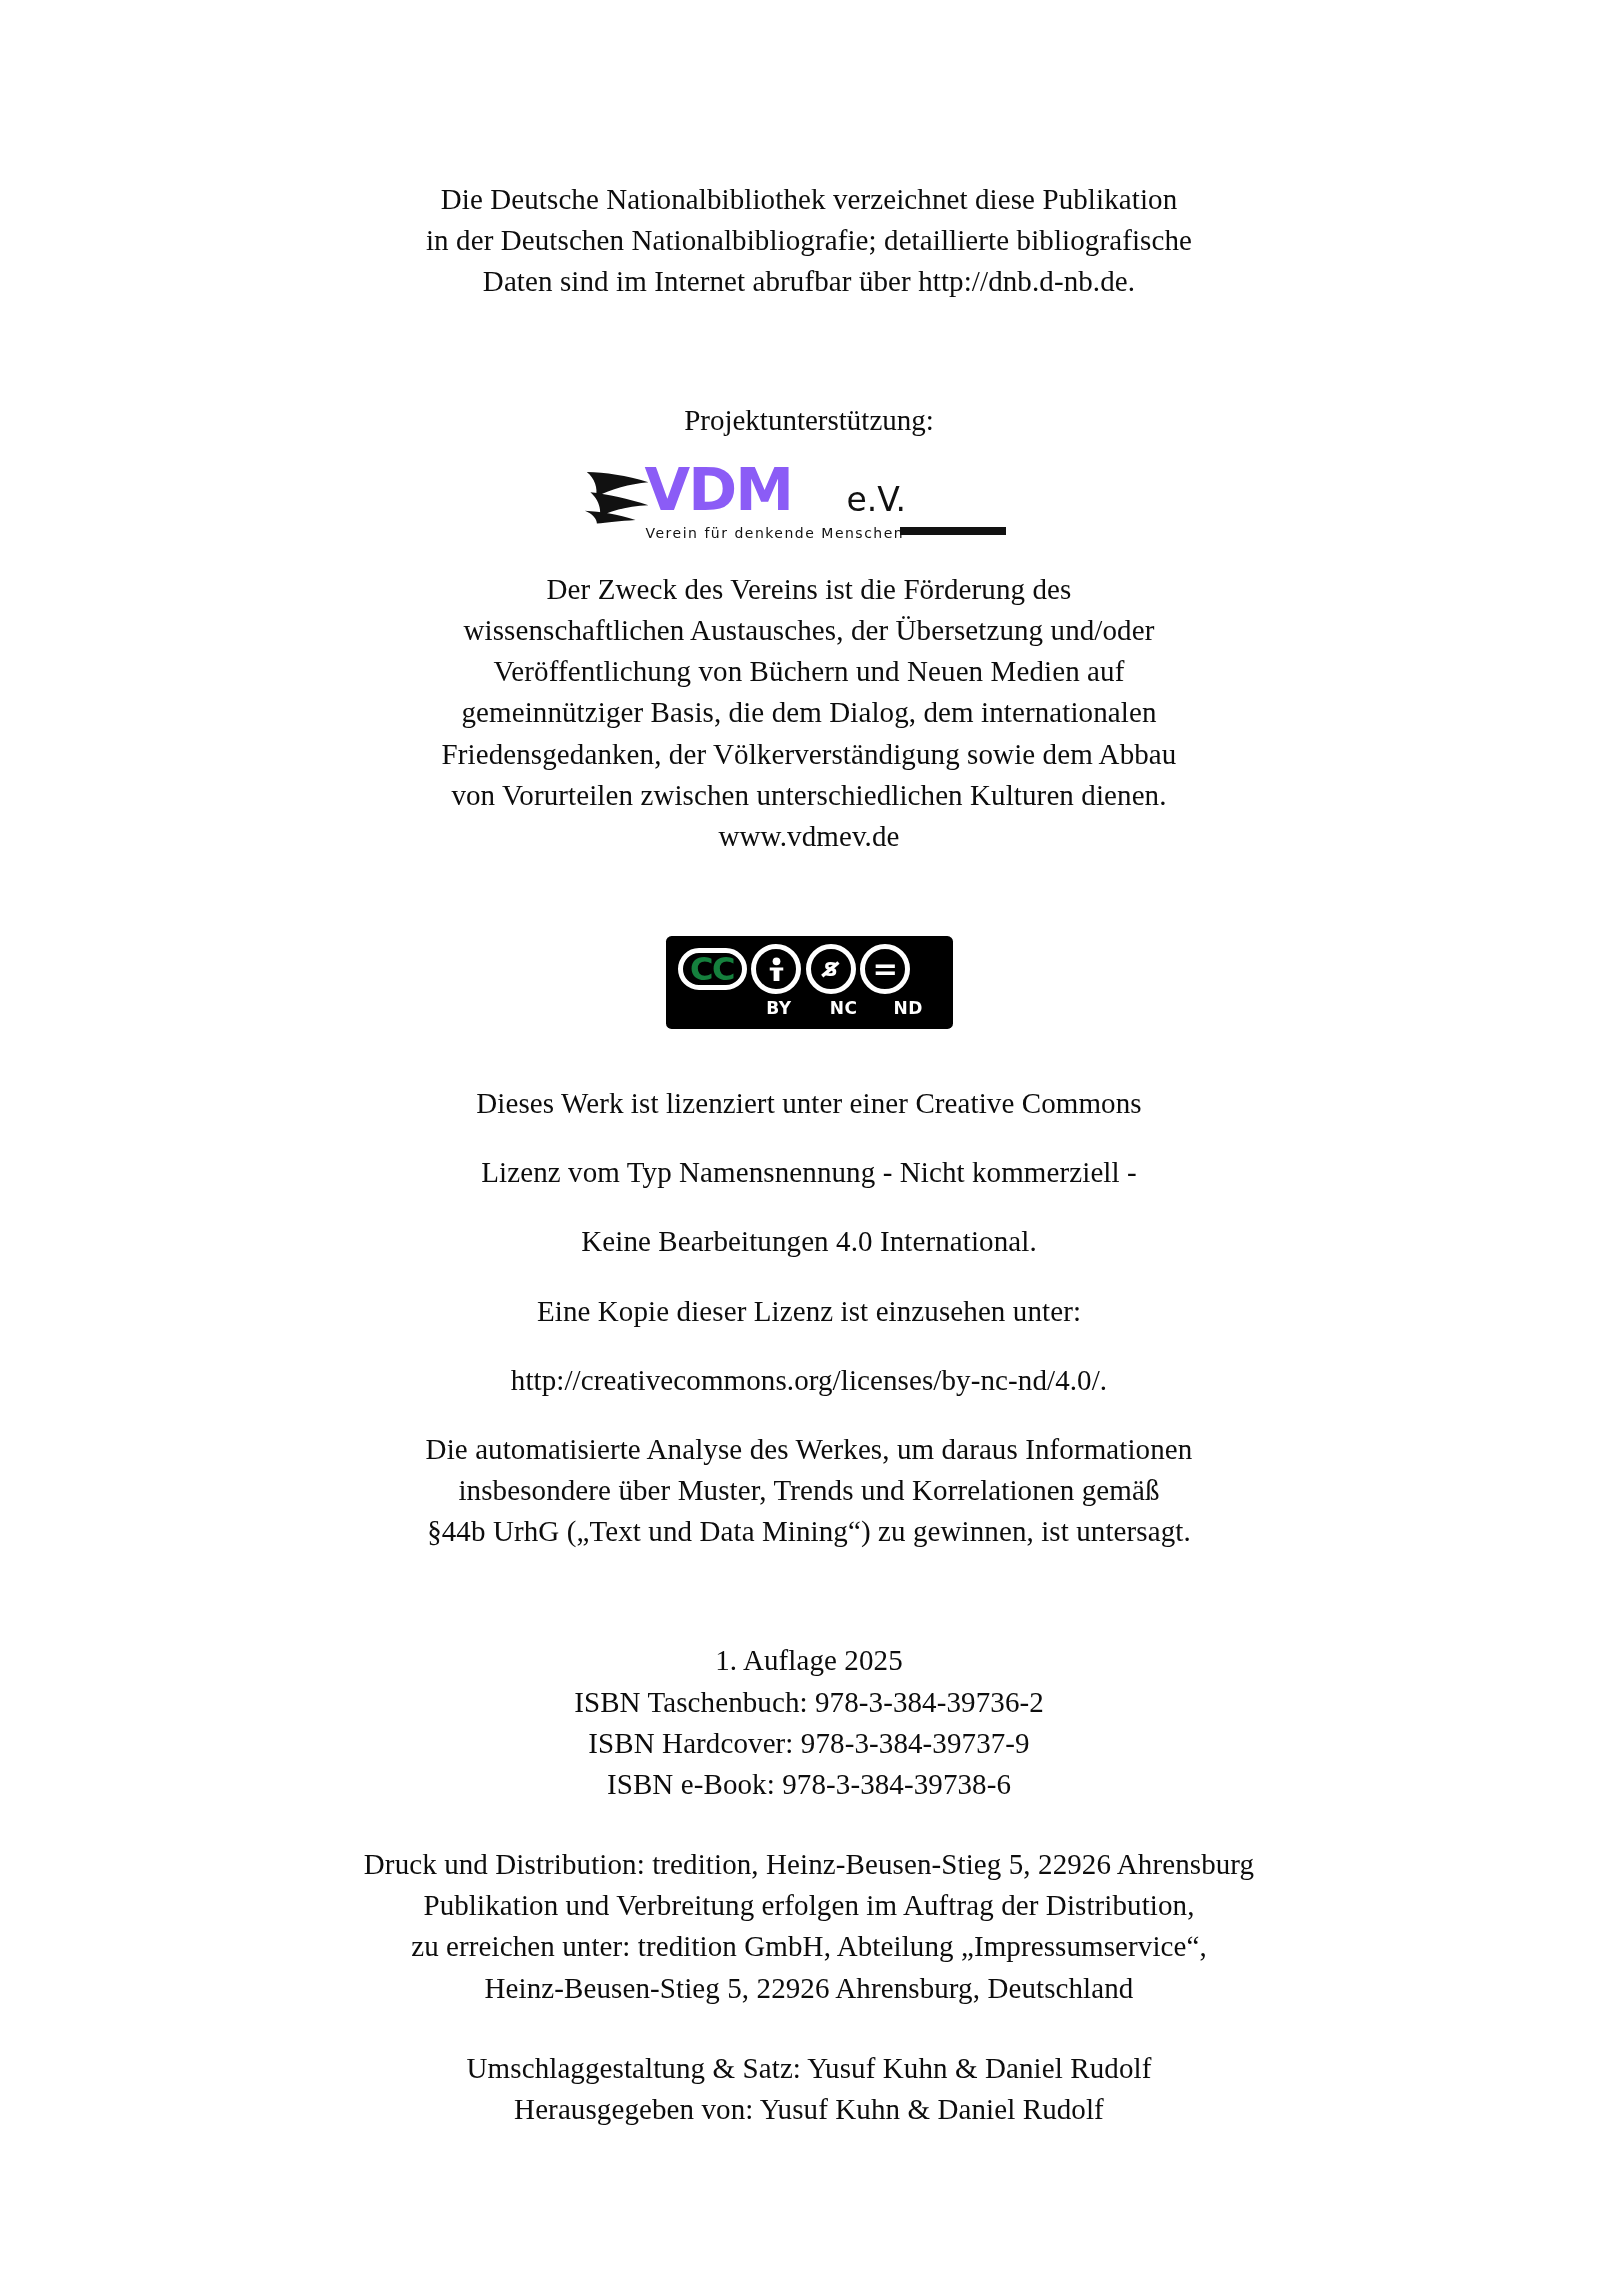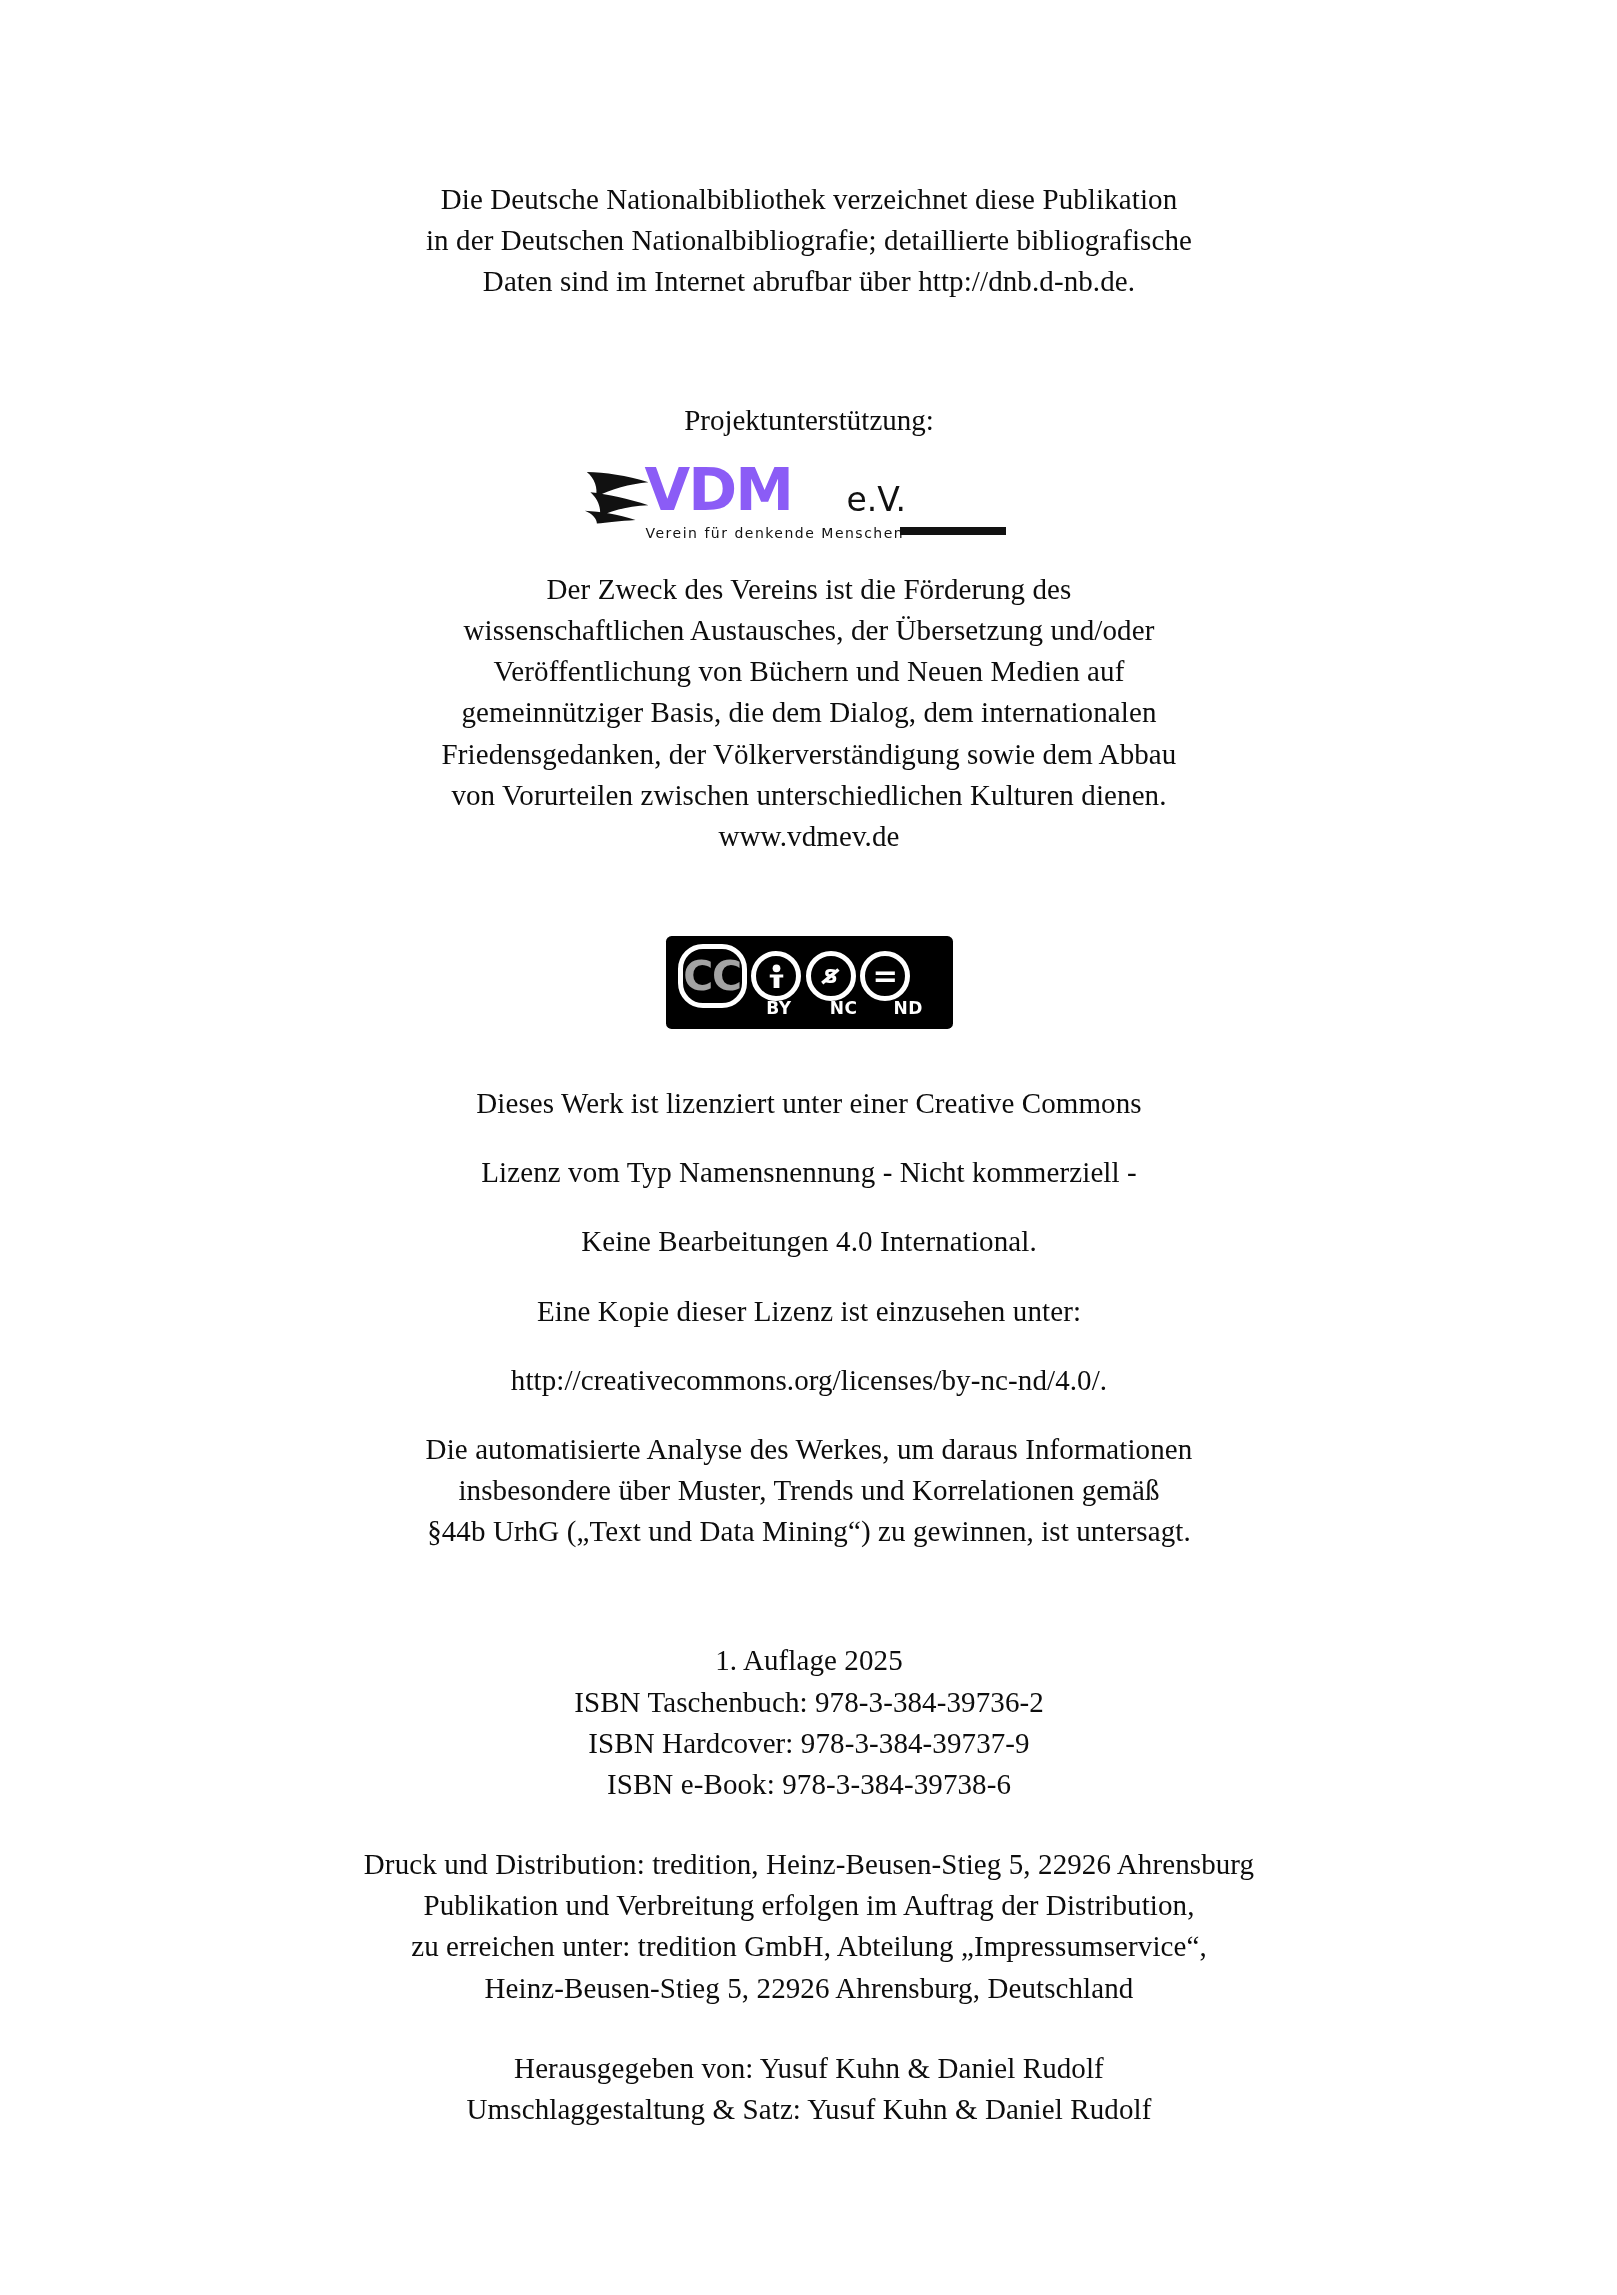--- a/index.html
+++ b/index.html
@@ -116,27 +116,27 @@
   .cc-row {
     position: absolute;
     left: 12px;
     top: 8.3px;
     display: flex;
     align-items: center;
     gap: 4.6px;
   }
   .cc-pill {
     width: 69px;
-    height: 64px;
+    height: 42px;
     border-radius: 25px;
     border: 5.1px solid #fff;
-    color: #a3a3a3;
-    font-family: "DejaVu Sans", sans-serif;
-    font-weight: bold;
-    font-size: 41px;
+    color: #15803d;
+    font-family: "DejaVu Sans", sans-serif;
+    font-weight: bold;
+    font-size: 32px;
     display: flex;
     align-items: center;
     justify-content: center;
     letter-spacing: -1.4px;
     box-sizing: border-box;
   }
   .cc-circle {
     width: 50px;
     height: 50px;
     border-radius: 50%;
@@ -273,18 +273,18 @@
   <div class="block t distrib-text">
     <div>Druck und Distribution: tredition, Heinz-Beusen-Stieg 5, 22926 Ahrensburg</div>
     <div>Publikation und Verbreitung erfolgen im Auftrag der Distribution,</div>
     <div>zu erreichen unter: tredition GmbH, Abteilung „Impressumservice“,</div>
     <div>Heinz-Beusen-Stieg 5, 22926 Ahrensburg, Deutschland</div>
   </div>
 
   <div class="spacer-9"></div>
 
   <div class="block t credits-text">
+    <div>Umschlaggestaltung &amp; Satz: Yusuf Kuhn &amp; Daniel Rudolf</div>
     <div>Herausgegeben von: Yusuf Kuhn &amp; Daniel Rudolf</div>
-    <div>Umschlaggestaltung &amp; Satz: Yusuf Kuhn &amp; Daniel Rudolf</div>
   </div>
 
 </div>
 
 
 </body></html>

